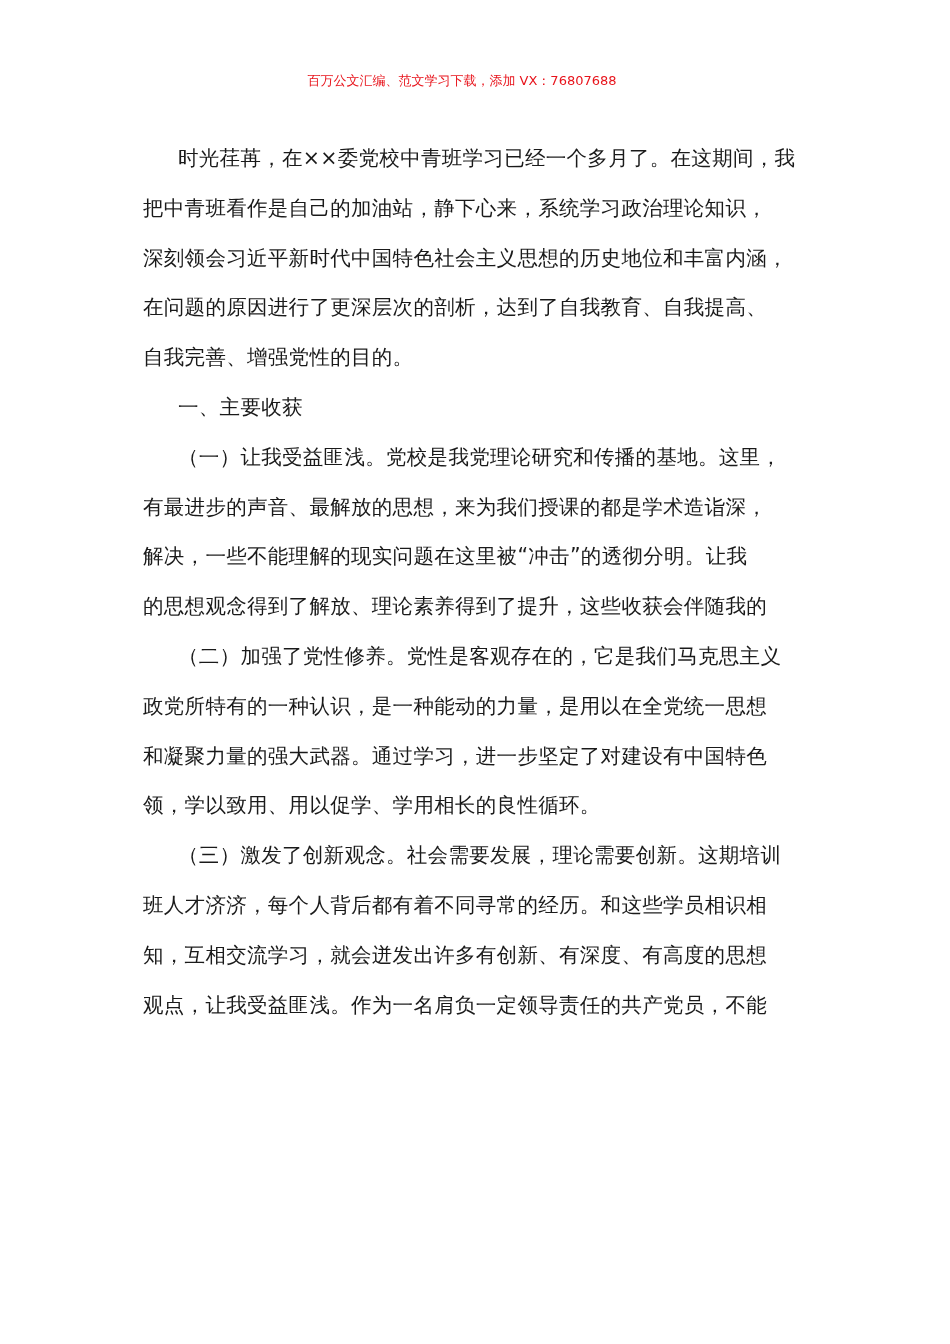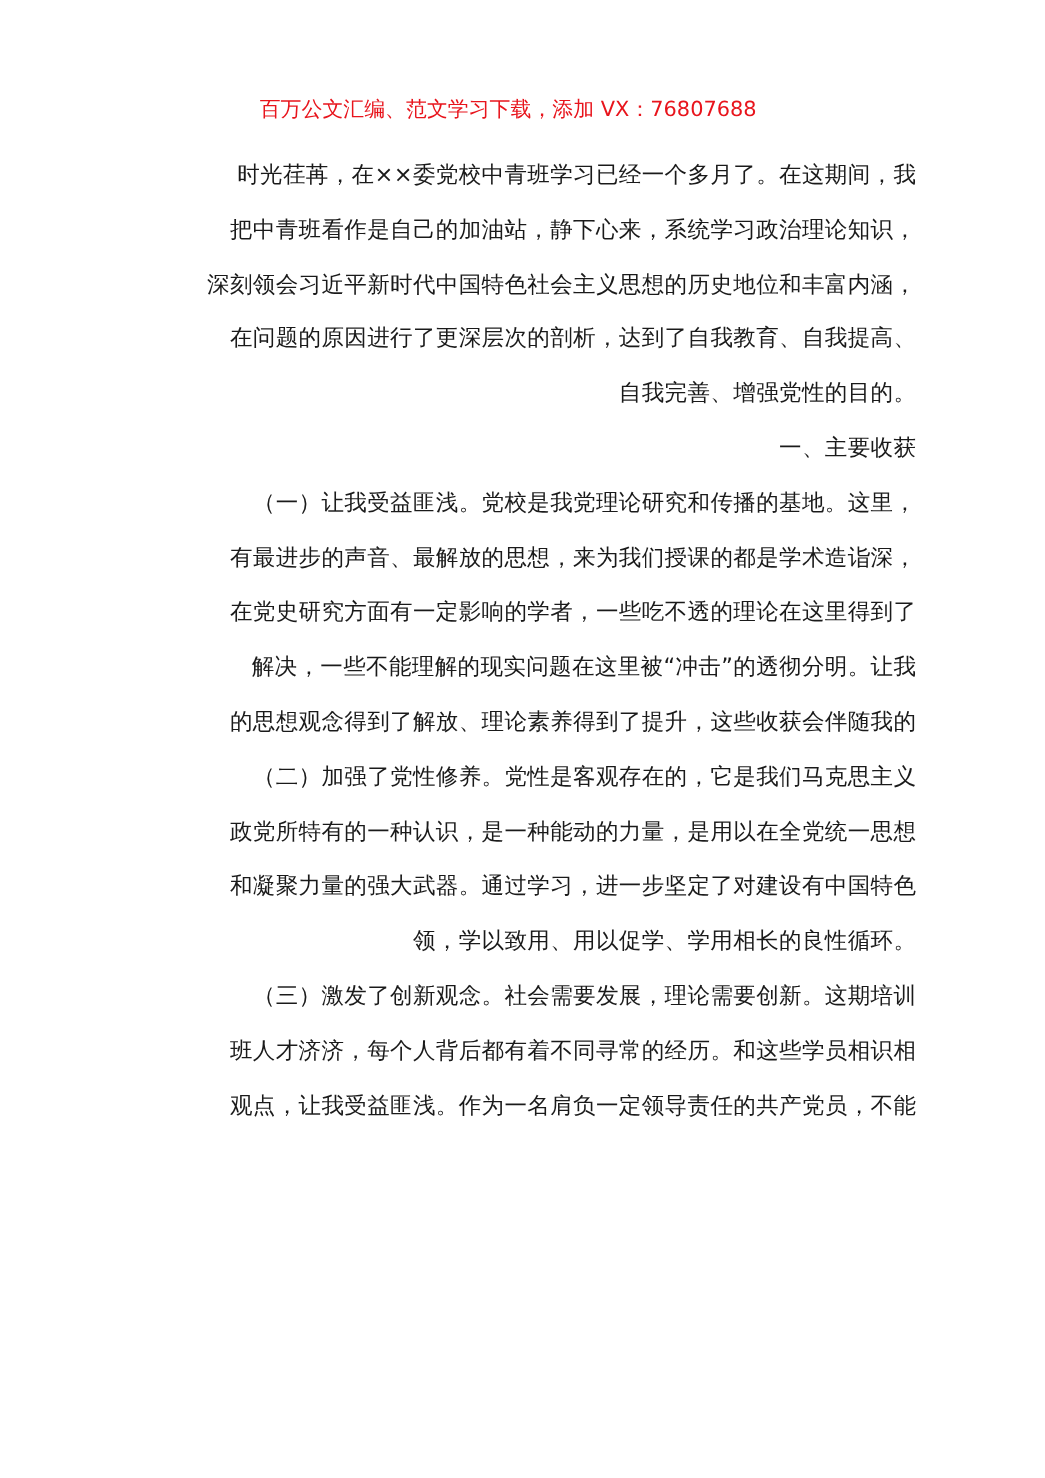--- a/index.html
+++ b/index.html
@@ -17,42 +17,41 @@
   }
   .page {
     position: absolute;
     left: 0; top: 0;
     width: 950px;
     height: 1344px;
     background: #ffffff;
   }
   .header {
     position: absolute;
-    top: 84px;
+    top: 66px;
     left: 0;
     width: 924px;
     text-align: center;
-    font-size: 19px;
+    font-size: 13px;
     color: #e8141c;
     letter-spacing: 0px;
     line-height: 30px;
   }
   .body-text {
     position: absolute;
     left: 143px;
     top: 134px;
     width: 690px;
   }
   .line {
     font-size: 20.5px;
     line-height: 49.8px;
     height: 49.8px;
     white-space: nowrap;
     letter-spacing: 0.3px;
-    text-align: right;
   }
   .indent {
     padding-left: 35px;
   }
   .bold {
     font-weight: normal;
   }
 </style>
 </head>
 <body>
@@ -62,24 +61,24 @@
 
   <div class="body-text">
     <div class="line indent">时光荏苒，在××委党校中青班学习已经一个多月了。在这期间，我</div>
     <div class="line">把中青班看作是自己的加油站，静下心来，系统学习政治理论知识，</div>
     <div class="line">深刻领会习近平新时代中国特色社会主义思想的历史地位和丰富内涵，</div>
     <div class="line">在问题的原因进行了更深层次的剖析，达到了自我教育、自我提高、</div>
     <div class="line">自我完善、增强党性的目的。</div>
     <div class="line indent bold">一、主要收获</div>
     <div class="line indent">（一）让我受益匪浅。党校是我党理论研究和传播的基地。这里，</div>
     <div class="line">有最进步的声音、最解放的思想，来为我们授课的都是学术造诣深，</div>
-    <div class="line">在党史研究方面有一定影响的学者，一些吃不透的理论在这里得到了</div>
     <div class="line">解决，一些不能理解的现实问题在这里被“冲击”的透彻分明。让我</div>
     <div class="line">的思想观念得到了解放、理论素养得到了提升，这些收获会伴随我的</div>
     <div class="line indent">（二）加强了党性修养。党性是客观存在的，它是我们马克思主义</div>
     <div class="line">政党所特有的一种认识，是一种能动的力量，是用以在全党统一思想</div>
     <div class="line">和凝聚力量的强大武器。通过学习，进一步坚定了对建设有中国特色</div>
     <div class="line">领，学以致用、用以促学、学用相长的良性循环。</div>
     <div class="line indent">（三）激发了创新观念。社会需要发展，理论需要创新。这期培训</div>
     <div class="line">班人才济济，每个人背后都有着不同寻常的经历。和这些学员相识相</div>
+    <div class="line">知，互相交流学习，就会迸发出许多有创新、有深度、有高度的思想</div>
     <div class="line">观点，让我受益匪浅。作为一名肩负一定领导责任的共产党员，不能</div>
   </div>
 </div>
 
 </body></html>

